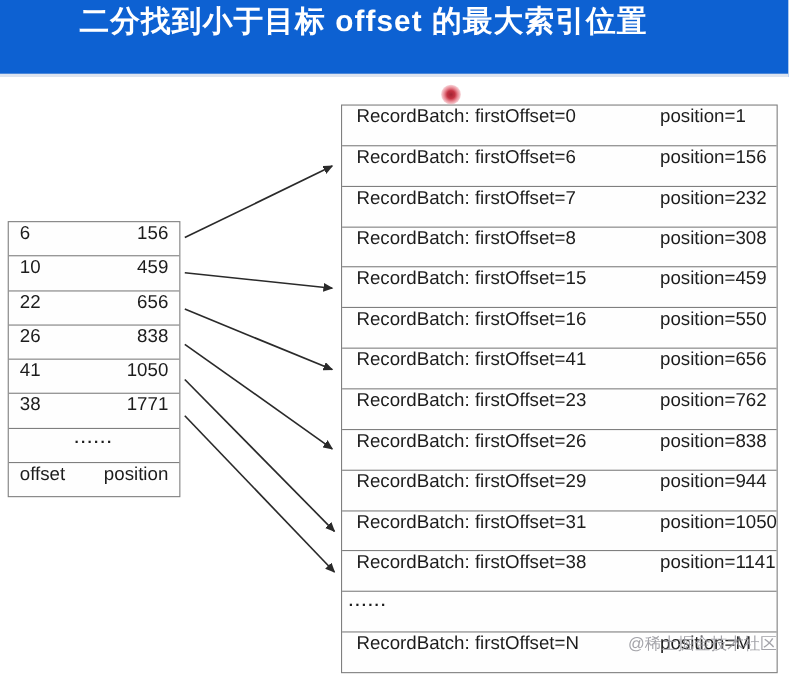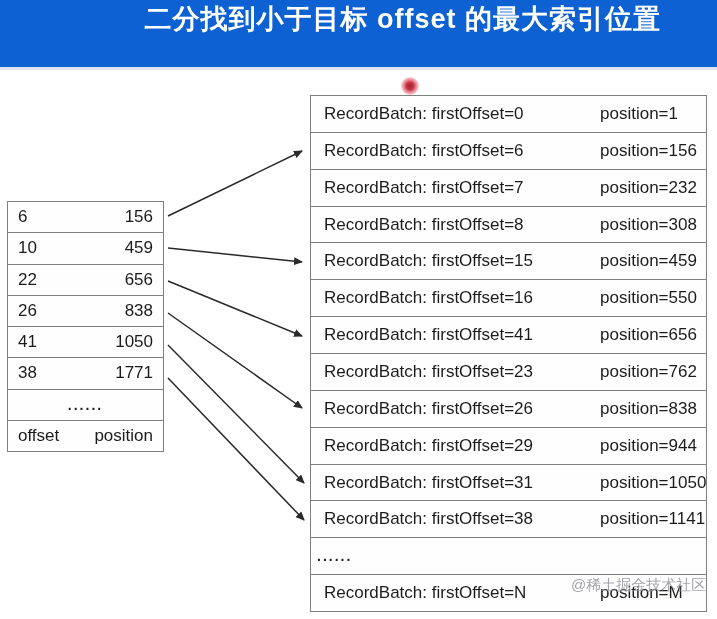--- a/index.html
+++ b/index.html
@@ -19,21 +19,21 @@
     position: absolute;
     left: 0; top: 0;
     width: 717px;
     height: 70px;
     background: #0d61d2;
     border-bottom: 3px solid #dde4ef;
   }
   .title-bar h1 {
     padding-top: 3px;
     padding-right: 56px;          
-    text-align: right;
+    text-align: center;
     font-size: 27px;
     line-height: 32px;
     font-weight: 700;
     letter-spacing: 1px;
     color: #ffffff;
     white-space: nowrap;
   }
 
   
   .tbl {
@@ -42,21 +42,21 @@
     flex-direction: column;
     background: #fefefe;
     border: 1px solid #7f7f7f;
     color: #1c1c1c;
     z-index: 2;
   }
   .tbl .row {
     flex: 1 1 0;
     position: relative;
     display: flex;
-    align-items: center;
+    align-items: flex-start;
     border-bottom: 1px solid #7f7f7f;
   }
   .tbl .row:last-child { border-bottom: none; }
 
   
   .index-table {
     left: 7px; top: 201px;
     width: 157px; height: 251px;
     font-size: 17px;
   }

